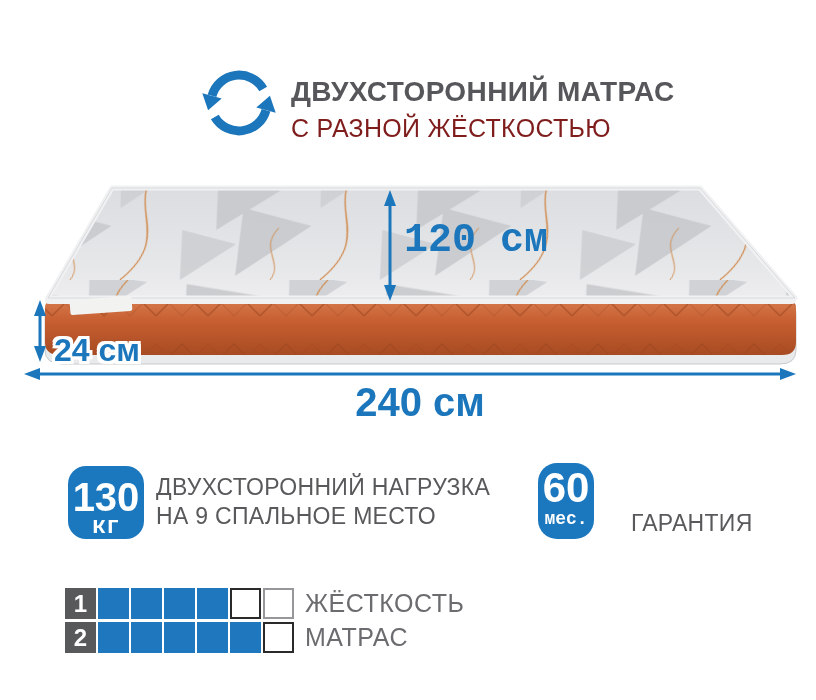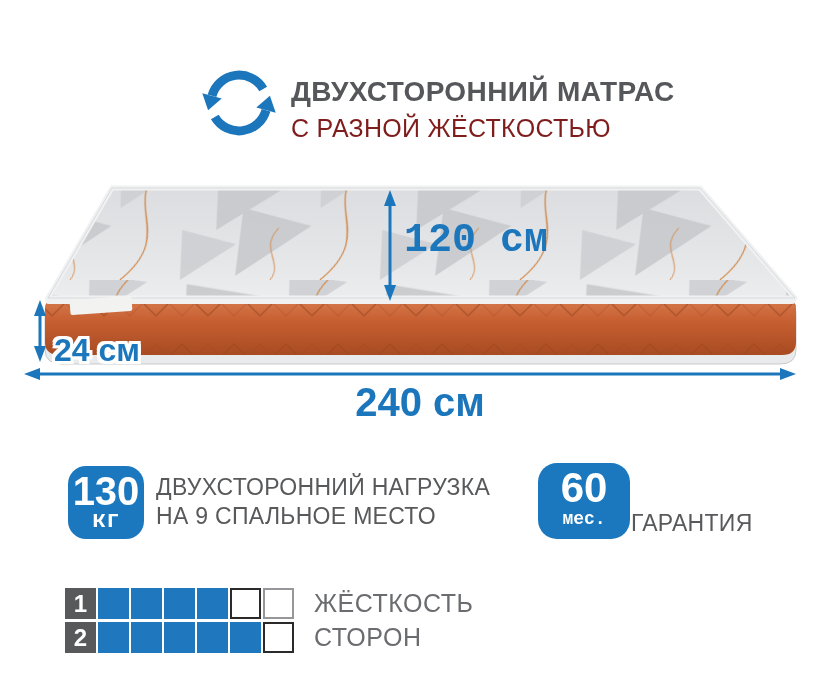--- a/index.html
+++ b/index.html
@@ -16,39 +16,39 @@
   .mattress-svg{position:absolute;left:0;top:168px;width:816px;height:235px;}
   .dim{position:absolute;font-weight:bold;color:#1b76bc;white-space:nowrap;}
   .dim-depth{left:404px;top:218px;font-size:40px;font-family:Liberation Mono, monospace;}
   .dim-height{left:54px;top:308px;font-size:32px;
     text-shadow:-3px -3px 0 #fff,3px -3px 0 #fff,-3px 3px 0 #fff,3px 3px 0 #fff,
                  0 -3px 0 #fff,0 3px 0 #fff,-3px 0 0 #fff,3px 0 0 #fff;margin-top:24px;}
   .dim-width{left:280px;top:380px;width:280px;text-align:center;font-size:40px;}
   
   .badge{position:absolute;background:#1b78be;border-radius:18px;color:#fff;font-weight:bold;
          display:flex;flex-direction:column;align-items:center;justify-content:center;text-align:center;}
-  .badge-1{left:68px;top:466px;width:76px;height:73px;}
-  .badge-2{left:538px;top:463px;width:92px;height:76px;border-radius:19px;}
+  .badge-1{left:68px;top:466px;width:76px;height:73px;justify-content:flex-end;}
+  .badge-2{left:538px;top:463px;width:56px;height:76px;border-radius:19px;}
   .badge .val{font-size:40px;line-height:36px;}
   .badge .unit{font-size:23px;line-height:24px;font-family:Liberation Mono, monospace;}
   .badge-2 .val{font-size:42px;line-height:36px;}
   .badge-2 .unit{font-size:18px;line-height:27px;}
   .badge-caption{position:absolute;color:#58595b;font-size:23px;line-height:29px;letter-spacing:.3px;white-space:nowrap;}
   .cap-1{left:156px;top:473px;}
   .cap-2{left:631px;top:489px;margin-top:20px;}
   
   .scale{position:absolute;left:65px;top:588px;}
   .scale-row{display:flex;align-items:center;margin-bottom:3px;}
   .cell{width:31px;height:31px;box-sizing:border-box;margin-right:2px;flex:0 0 auto;}
   .label-cell{background:#58595b;color:#fff;font-size:24px;font-weight:bold;
               display:flex;align-items:center;justify-content:center;}
   .cell.filled{background:#1f78be;}
   .cell.empty-dark{background:#fff;border:2px solid #2a2a2a;}
   .cell.empty-light{background:#fff;border:2px solid #96979a;}
-  .scale-text{margin-left:18px;font-size:25px;color:#6b6c6f;letter-spacing:.5px;white-space:nowrap;}
+  .scale-text{margin-left:9px;font-size:25px;color:#6b6c6f;letter-spacing:.5px;white-space:nowrap;}
 </style>
 </head>
 <body>
 
 <div id="canvas">
 
   <svg class="hdr-icon" viewBox="-45 -45 90 90">
     <g fill="none" stroke="#1b76bc" stroke-width="9">
       <path d="M 24.2,-14 A 28,28 0 0 0 -27,-7.2"></path>
       <path d="M -24.2,14 A 28,28 0 0 0 27,7.2"></path>
@@ -165,17 +165,17 @@
     <div class="scale-row">
       <div class="cell label-cell">2</div>
       <div class="cells" style="display:flex">
           <div class="cell filled"></div>
           <div class="cell filled"></div>
           <div class="cell filled"></div>
           <div class="cell filled"></div>
           <div class="cell filled"></div>
           <div class="cell empty-dark"></div>
         </div>
-      <div class="scale-text">СТОРОН</div>
+      <div class="scale-text">МАТРАС</div>
     </div>
   </div>
 
 </div>
 
 </body></html>

